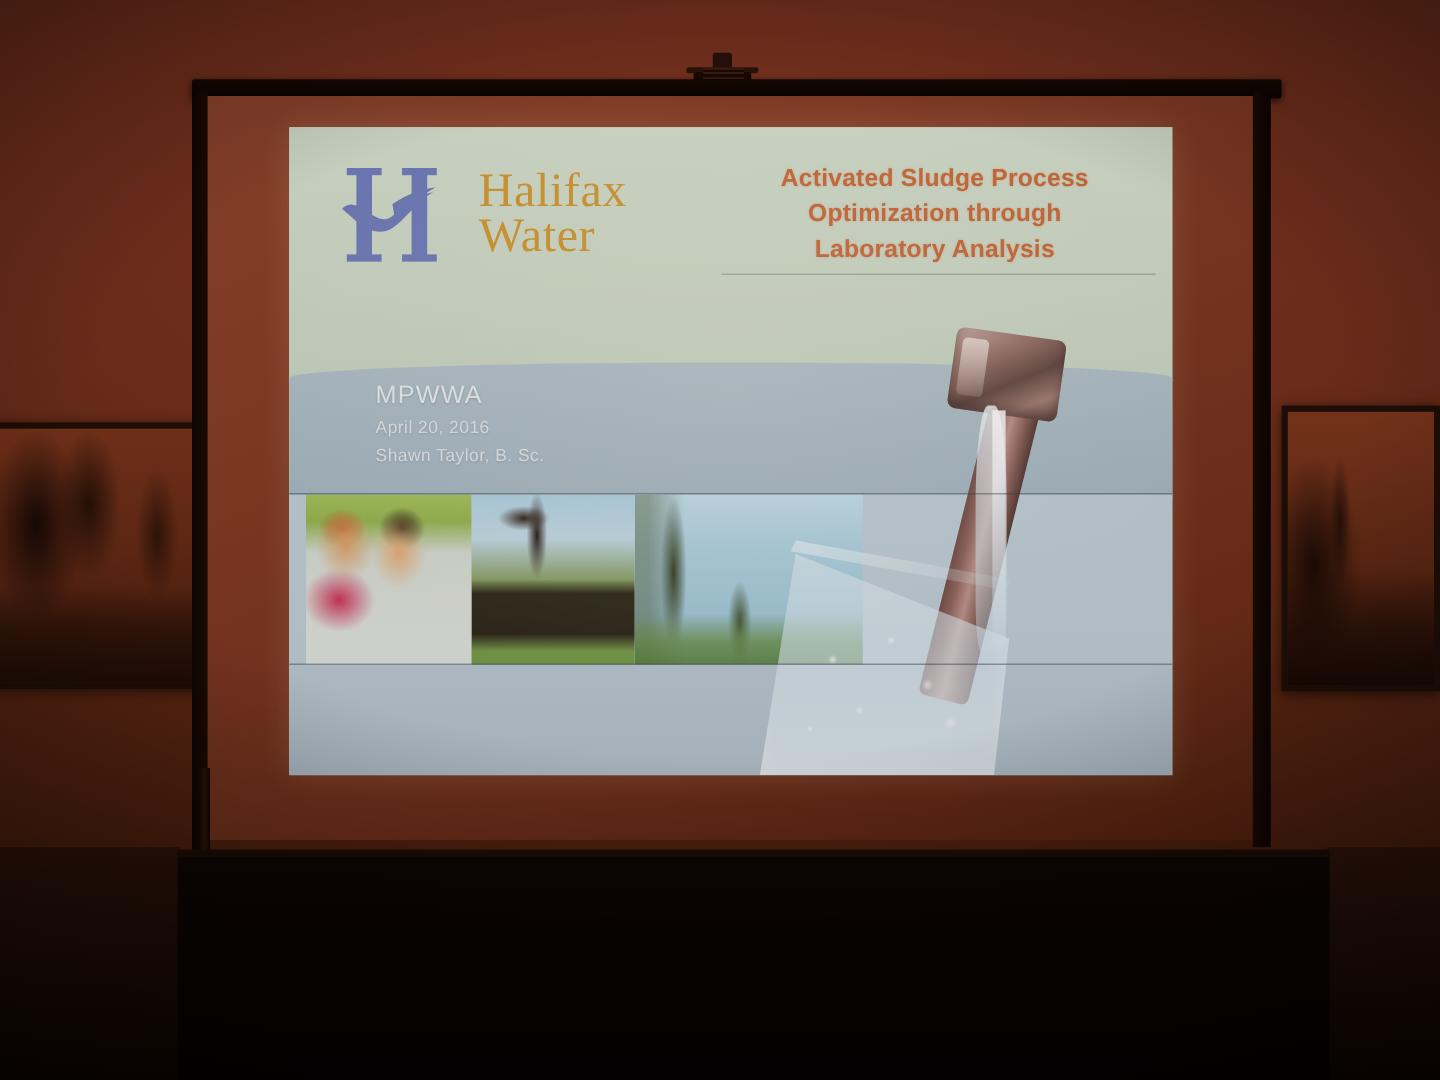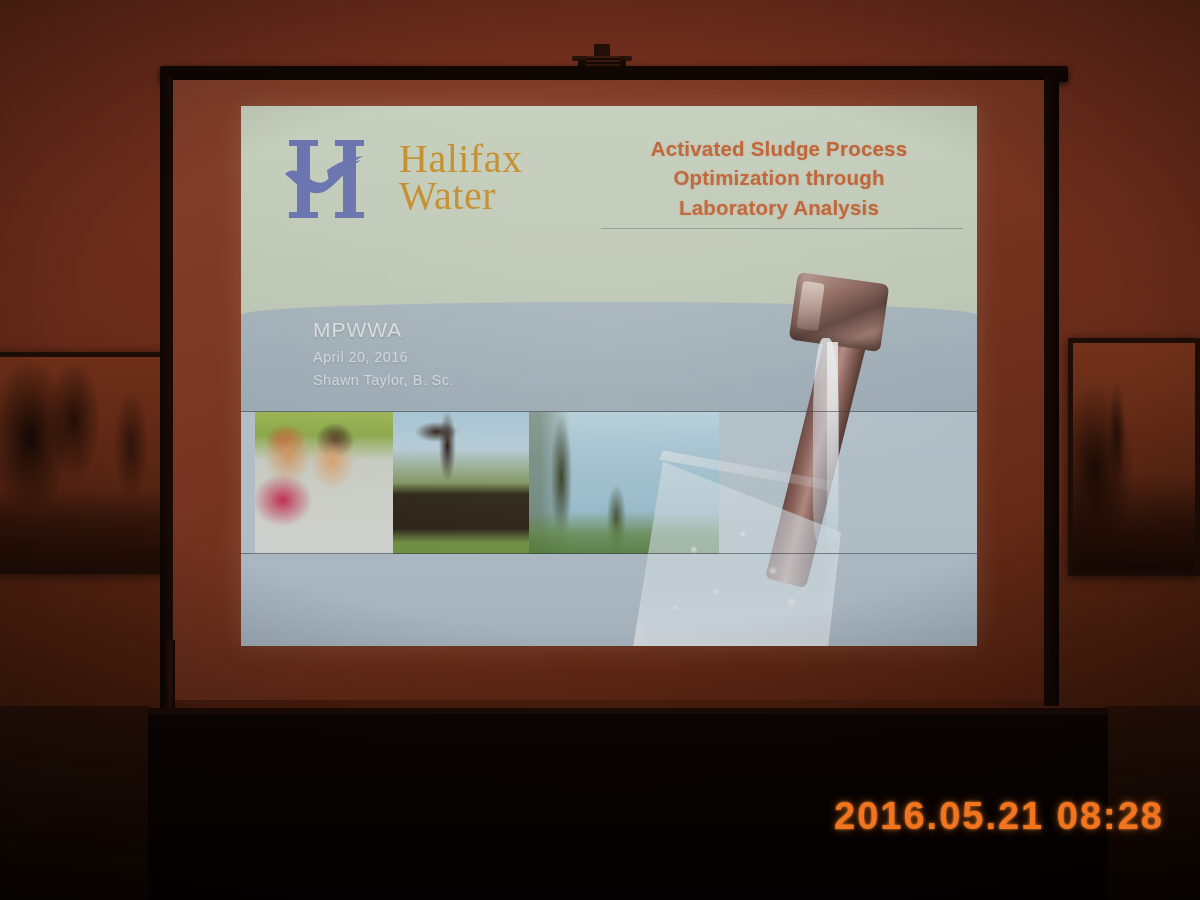--- a/index.html
+++ b/index.html
@@ -284,15 +284,14 @@
   </div>
 
   <div class="stand-pole"></div>
   <div class="wall-strip-left"></div>
   <div class="wall-strip-right"></div>
   <div class="furniture-edge"></div>
   <div class="furniture-front"></div>
 
   <div class="wall-vignette"></div>
 
-  <div class="timestamp">2016.05.21  08:28</div>
 
 </div>
 
 </body></html>

